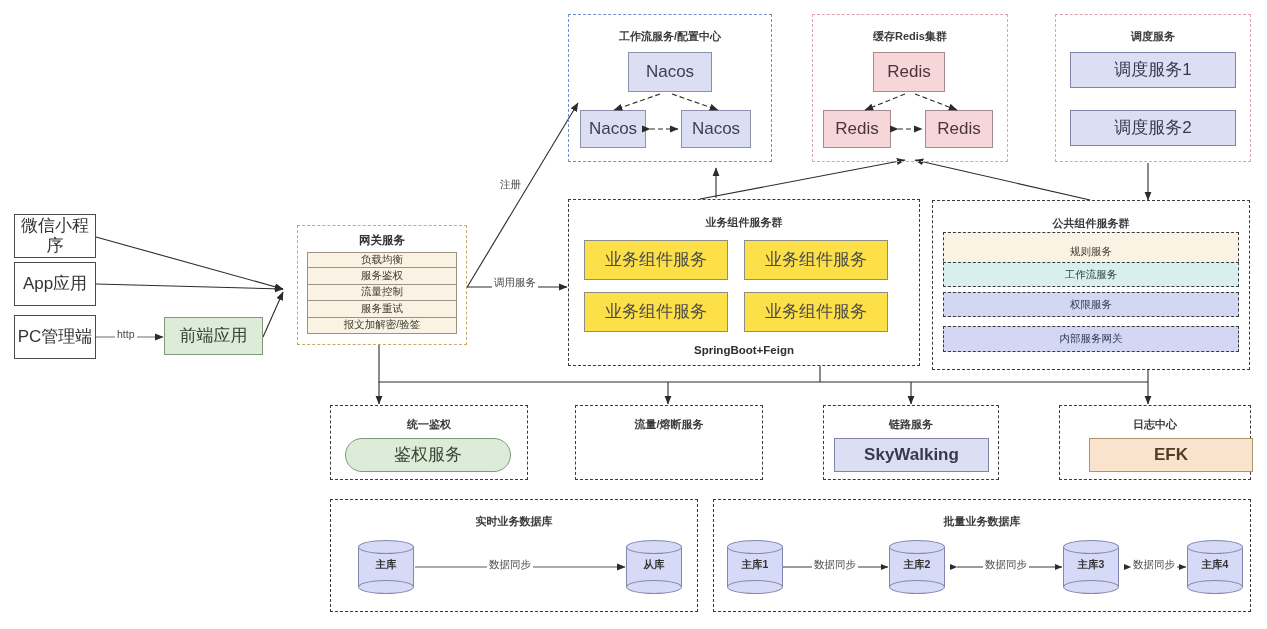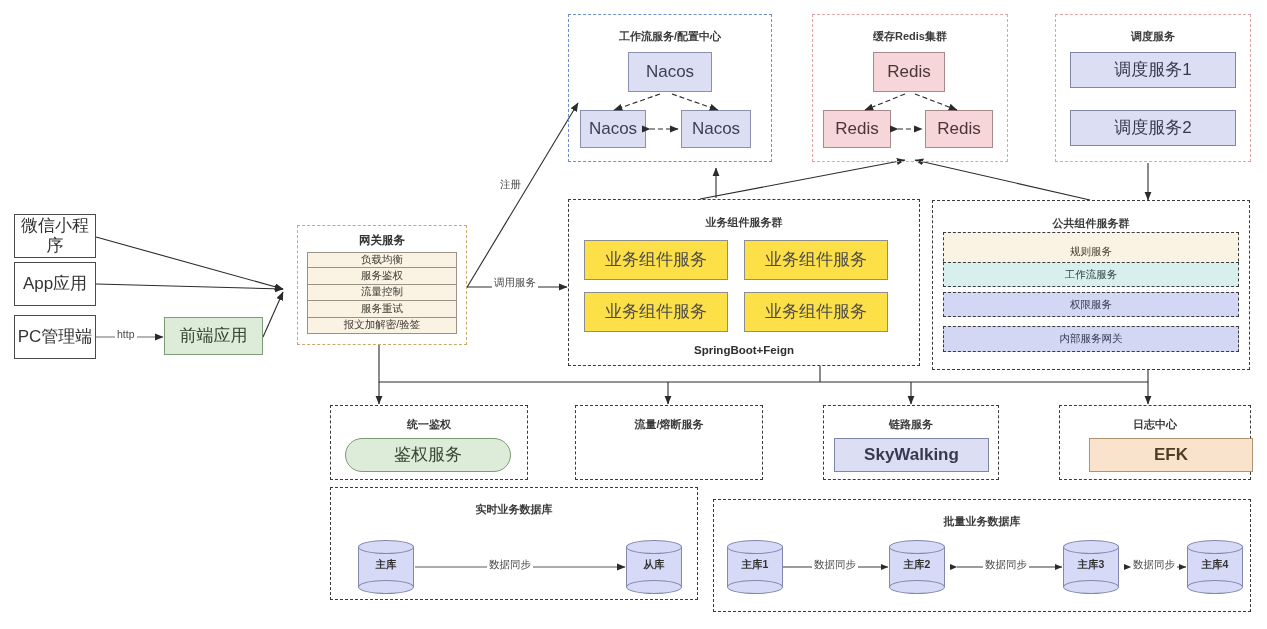--- a/index.html
+++ b/index.html
@@ -229,21 +229,21 @@
     <span>SkyWalking</span>
   </div>
 
   <div class="grp d-gray" style="left:1059px;top:405px;width:192px;height:75px;">
     <div class="grp-title" style="top:11px;">日志中心</div>
   </div>
   <div class="node n-orange bold" style="left:1073px;top:438px;width:164px;height:34px;margin-left:16px;">
     <span>EFK</span>
   </div>
 
-  <div class="grp d-gray" style="left:330px;top:487px;width:368px;height:113px;">
+  <div class="grp d-gray" style="left:330px;top:499px;width:368px;height:113px;">
     <div class="grp-title" style="top:14px;">实时业务数据库</div>
   </div>
   <div class="cyl" style="left:358px;top:540px;">
     <div class="body"></div>
     <div class="top"></div>
     <div class="bot"></div>
     <div class="lbl">主库</div>
   </div>
   <div class="cyl" style="left:626px;top:540px;">
     <div class="body"></div>

